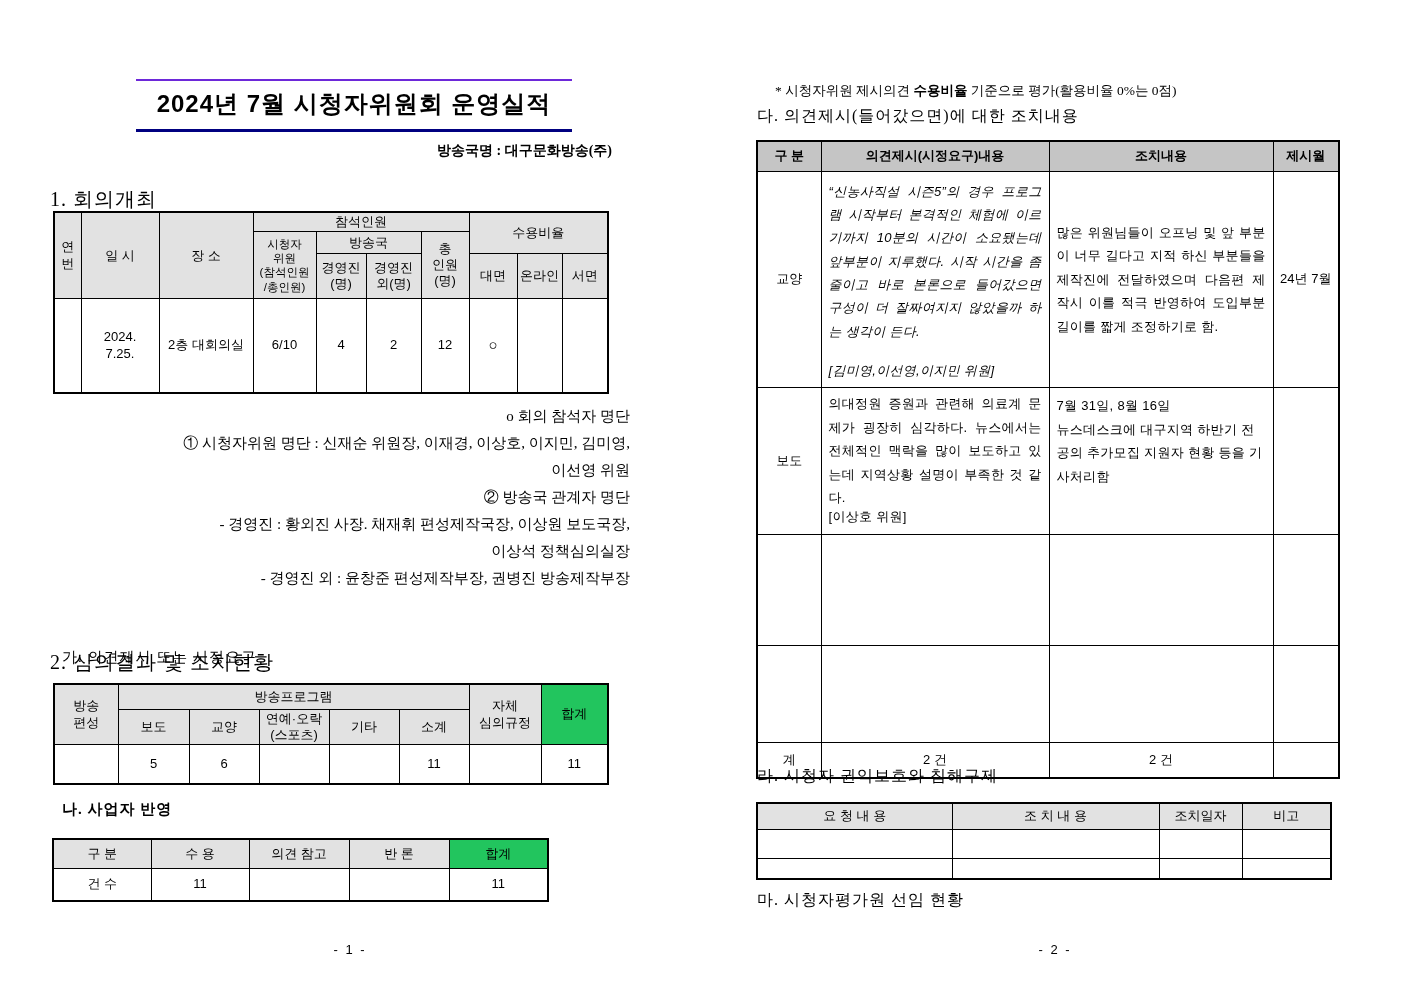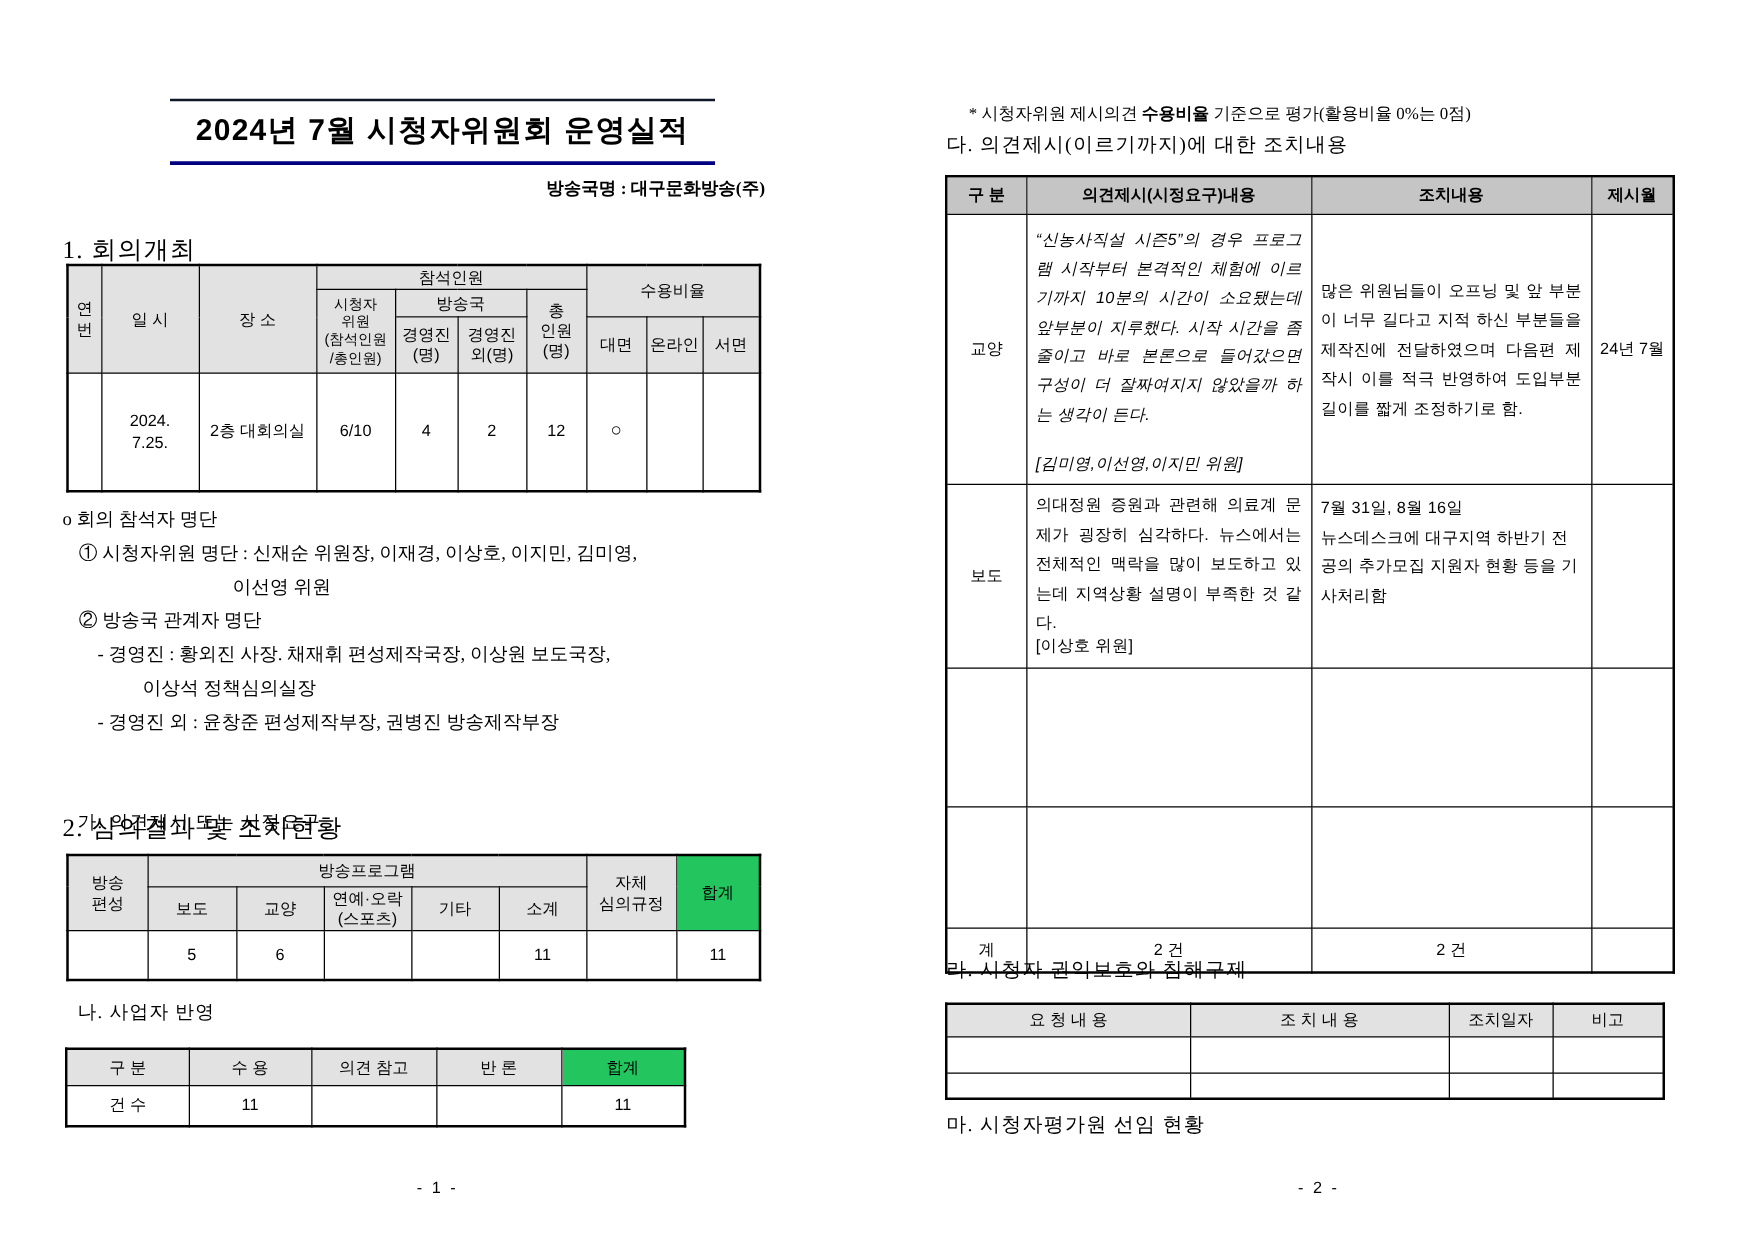--- a/index.html
+++ b/index.html
@@ -3,40 +3,40 @@
 <meta charset="utf-8">
 <style>
   html,body { margin:0; padding:0; background:#ffffff; }
   .canvas { position:relative; width:1403px; height:992px; background:#ffffff; color:#000;
             font-family:"Liberation Sans","DejaVu Sans",sans-serif; }
   .abs { position:absolute; }
   .serif { font-family:"Liberation Serif","DejaVu Serif",serif; }
 
   
   .title-block { left:136px; top:79px; width:436px; text-align:center;
-                 border-top:2px solid #0f172a; border-bottom:3px solid #000080;
+                 border-top:2px solid #6d28d9; border-bottom:3px solid #000080;
                  font-size:24px; font-weight:bold; letter-spacing:1px; padding:7px 0 9px 0; }
   .station { left:300px; top:142px; width:312px; text-align:right; font-size:14px; font-weight:bold; }
 
   .h-bold  { font-size:20px; font-weight:normal; letter-spacing:1px; }
   .h-sub   { font-size:15px; letter-spacing:1px; }
 
   
   table { border-collapse:collapse; table-layout:fixed; }
   td { border:1px solid #000; text-align:center; vertical-align:middle;
        font-size:13px; line-height:1.25; padding:1px 2px; overflow:hidden; }
   .t1, .t2, .t3, .t4, .t5 { border:2px solid #000; }
   .hd { background:#e2e2e2; }
   .hd2 { background:#c5c5c5; font-weight:bold; }
   .lav { background:#22c55e; }
   .pre { white-space:pre-line; }
   .sm { font-size:11.5px; }
 
   
-  .list { left:50px; top:403px; width:580px; font-size:15px; line-height:27px; }
+  .list { left:50px; top:403px; width:580px; font-size:15px; line-height:27px;text-align:right; }
   .ind1 { margin-left:13px; }
   .ind2 { margin-left:136px; }
   .ind3 { margin-left:28px; }
   .ind4 { margin-left:64px; }
 
   
   .just { text-align:justify; word-break:break-all; line-height:1.8; letter-spacing:0.3px; }
   .cell-pad { padding:8px 7px; }
   .by-line { text-align:left; margin-top:20px; letter-spacing:0.3px; }
   .by-line2 { text-align:left; letter-spacing:0.3px; }
@@ -157,21 +157,21 @@
       <td>6</td>
       <td></td>
       <td></td>
       <td>11</td>
       <td></td>
       <td>11</td>
     </tr>
   </tbody>
     </table>
 
-  <div class="abs h-sub serif" style="left:62px; top:800px;">나. 사업자 반영</div>
+  <div class="abs h-sub serif" style="left:62px; top:800px;font-weight:bold;">나. 사업자 반영</div>
 
   <table class="abs t3" style="left:52px; top:838px; width:495px;">
     <colgroup>
       <col style="width:98px">
         <col style="width:98px">
         <col style="width:100px">
         <col style="width:100px">
         <col style="width:99px">
     </colgroup>
     <tbody>
@@ -191,21 +191,21 @@
     </tr>
   </tbody>
     </table>
 
   <div class="abs footer" style="left:315px; top:942px; width:70px; text-align:center;">- 1 -</div>
 
   <div class="abs serif" style="left:775px; top:82px; font-size:13.5px;">
     <span>* 시청자위원 제시의견 </span><span style="font-weight:bold">수용비율</span><span> 기준으로 평가(활용비율 0%는 0점)</span>
   </div>
 
-  <div class="abs h-sub serif" style="left:757px; top:106px; font-size:16px;">다. 의견제시(이르기까지)에 대한 조치내용</div>
+  <div class="abs h-sub serif" style="left:757px; top:106px; font-size:16px;">다. 의견제시(들어갔으면)에 대한 조치내용</div>
 
   <table class="abs t4" style="left:756px; top:140px; width:582px;">
     <colgroup>
       <col style="width:64px">
         <col style="width:228px">
         <col style="width:224px">
         <col style="width:66px">
     </colgroup>
     <tbody>
         <tr style="height:30px">

